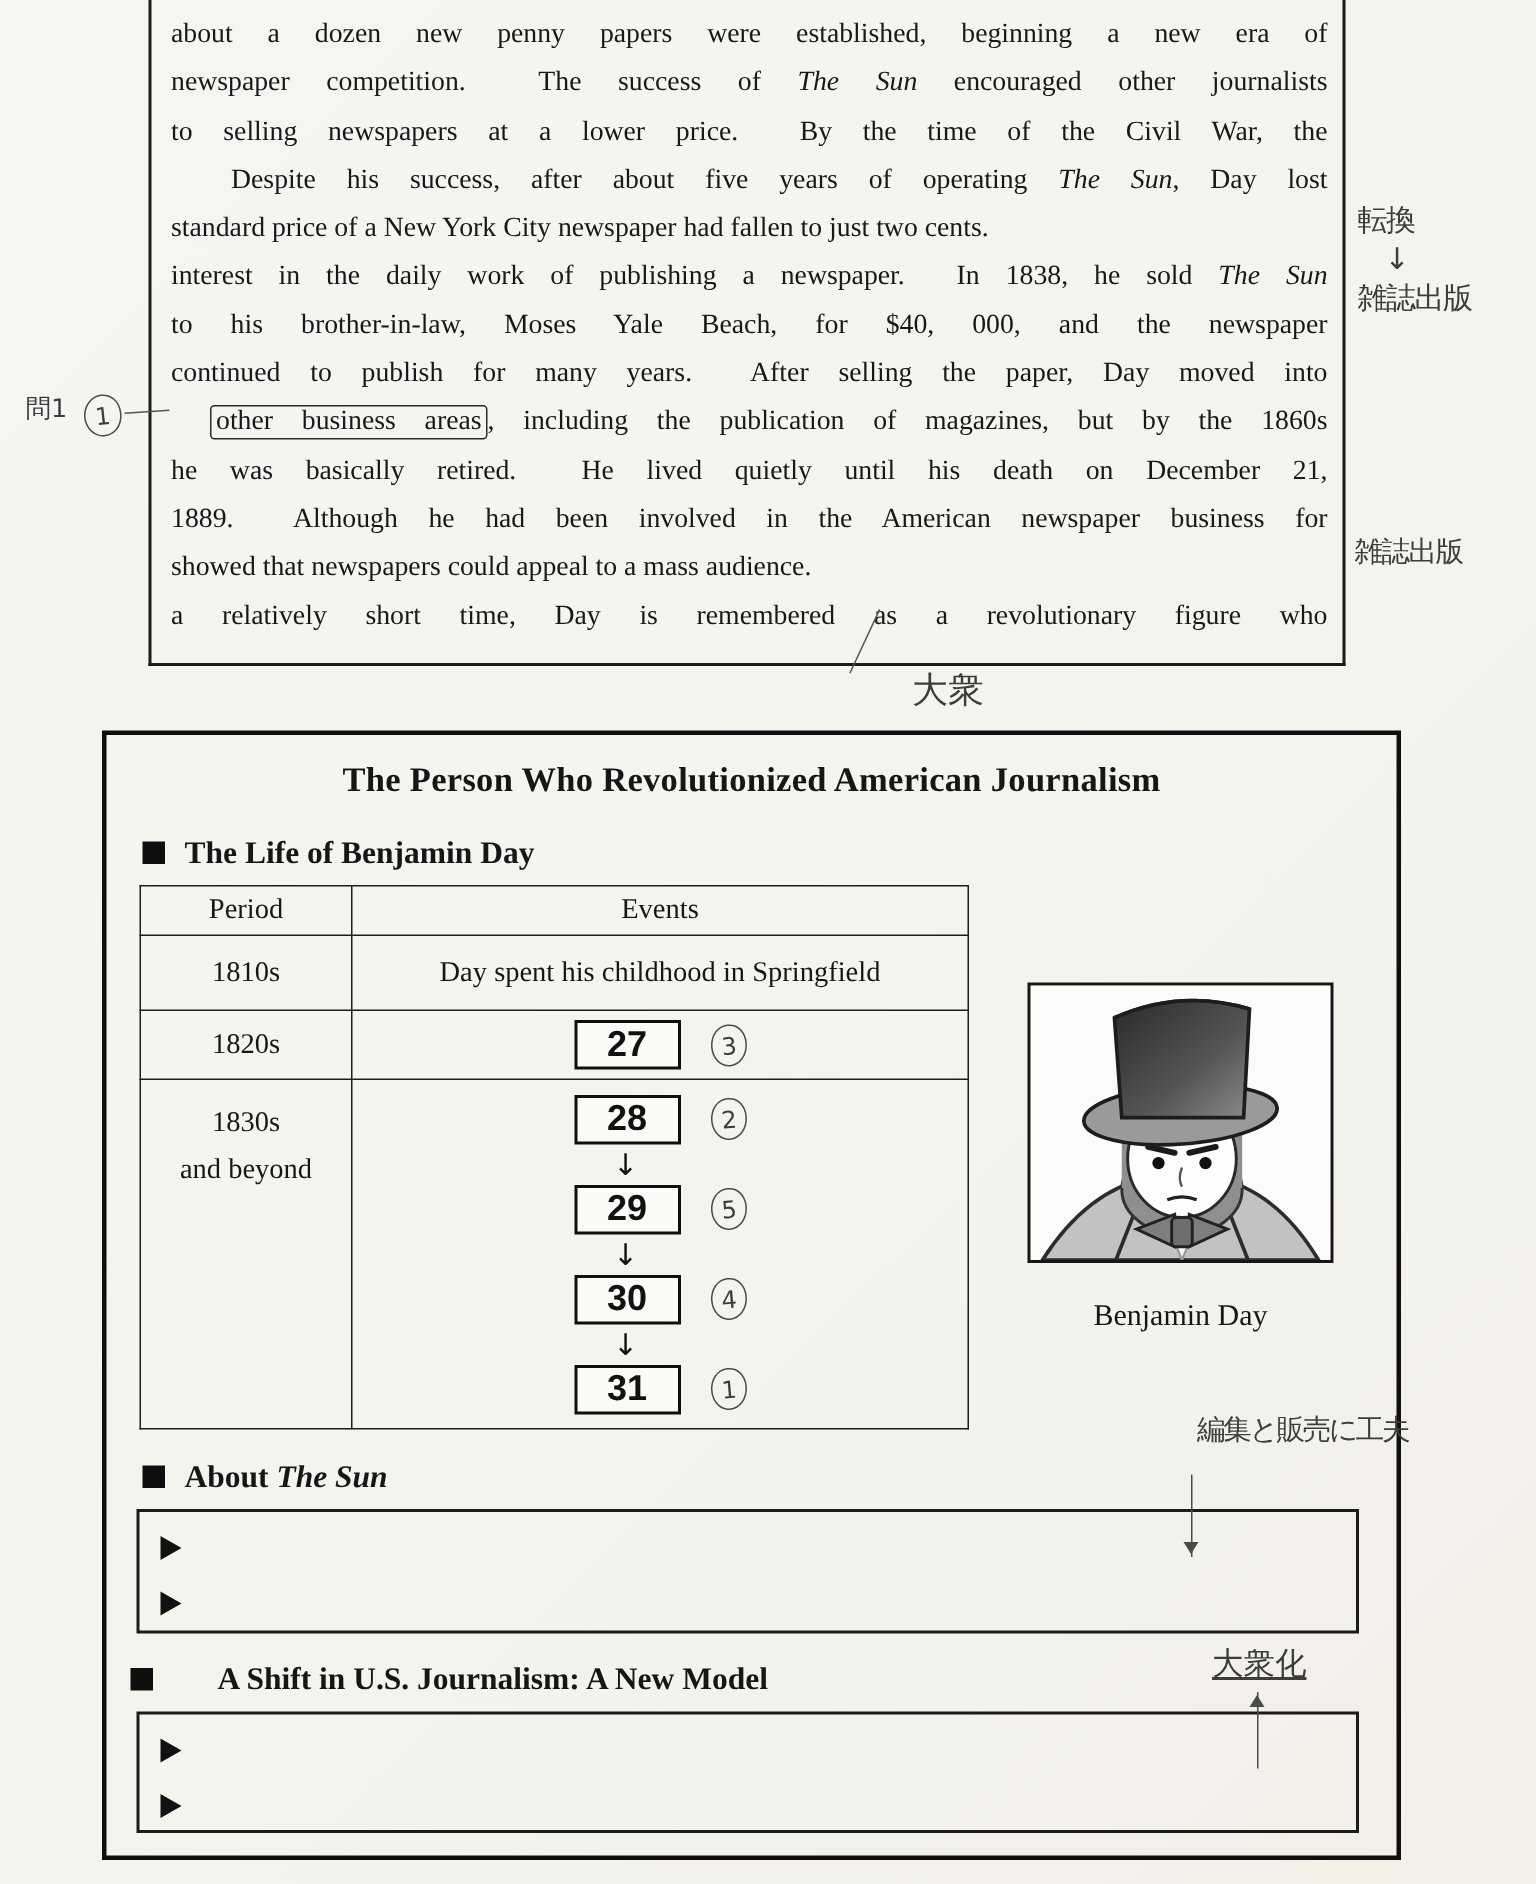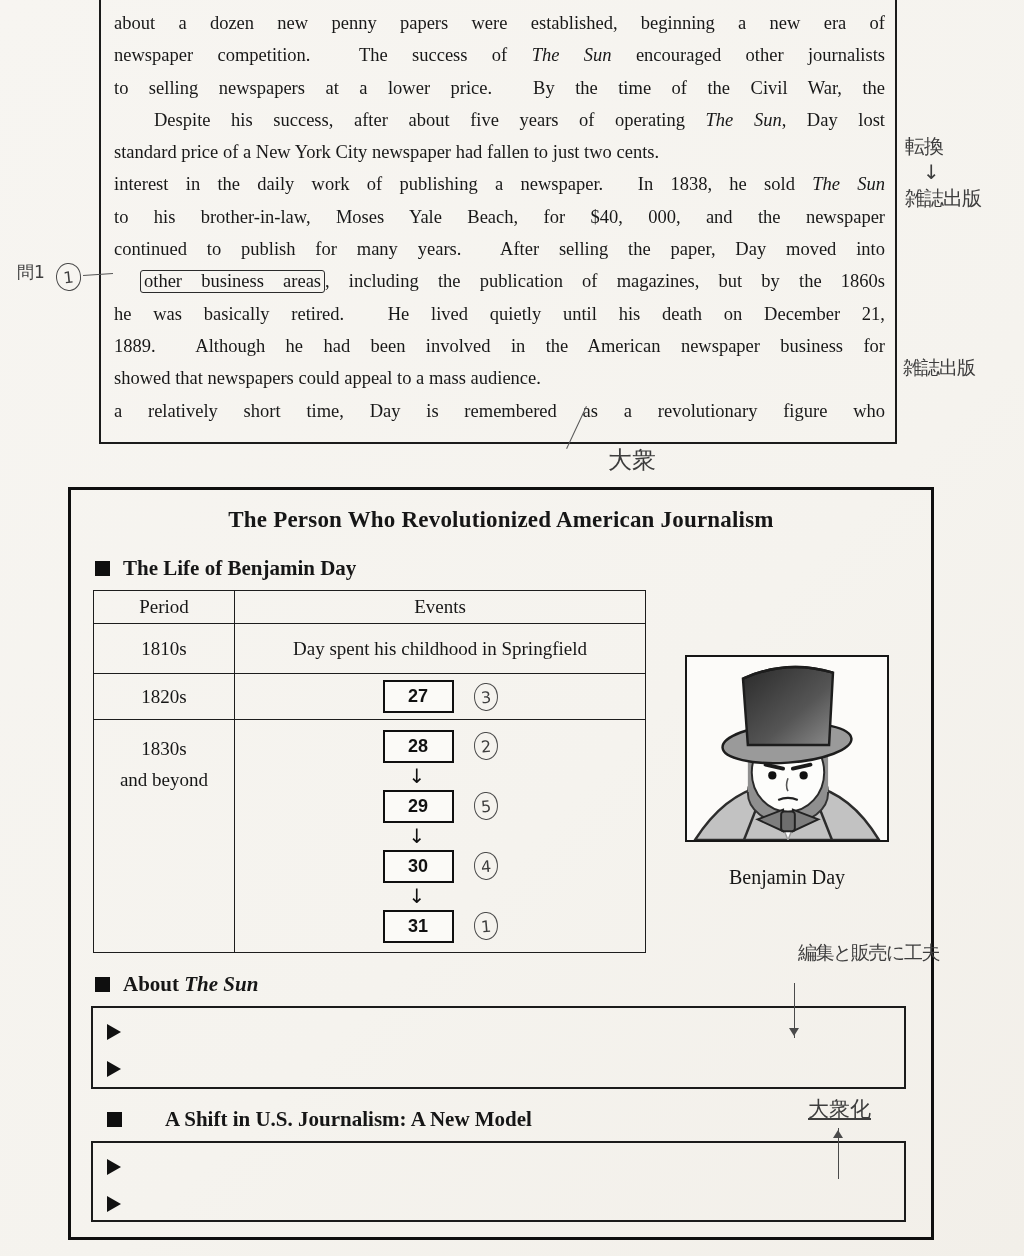--- a/index.html
+++ b/index.html
@@ -49,21 +49,21 @@
     border:3px solid #0f0f0f;
   }
   .ws-title { position:absolute; left:0; top:17px; width:100%; text-align:center;
     font-weight:bold; font-size:23px; letter-spacing:0.2px; }
   .sec-head { position:absolute; display:flex; align-items:center; gap:13px;
     font-weight:bold; font-size:21px; }
   .sq { width:15px; height:15px; background:#0f0f0f; flex:0 0 auto; }
 
   #sec-life { left:24px; top:66px;text-align:right; }
   #sec-about { left:24px; top:482px; }
-  #sec-shift { left:36px; top:617px;gap:43px; }
+  #sec-shift { left:16px; top:617px;gap:43px; }
 
   
   #life-table { position:absolute; left:22px; top:100px; border-collapse:collapse;padding-left:15px; }
   #life-table th, #life-table td {
     border:1.6px solid #1d1d1d; font-weight:normal; font-size:19px;
     text-align:center; vertical-align:middle; padding:0;
   }
   #life-table th { height:33px; }
   #life-table .col-period { width:141px; }
   #life-table .col-events { width:411px; }
@@ -74,21 +74,21 @@
   .period-multiline .pl { line-height:31px; }
   .period-multiline { padding-top:13px !important; }
 
   .flow { display:flex; flex-direction:column; align-items:center; justify-content:center; height:100%; padding:4px 0; }
   .flow-item { display:flex; align-items:center; justify-content:center; gap:20px; }
   .flow-arrow { font-family:"DejaVu Sans", sans-serif; font-size:20px; line-height:24px; height:25px; margin:1px 0; transform:translateX(-23px); color:#111; }
 
   .ansbox {
     width:71px; height:33px; border:2.5px solid #0f0f0f; background:#fbfaf7;
     display:inline-flex; align-items:center; justify-content:center;
-    font-family:"Liberation Sans", sans-serif; font-weight:bold; font-size:18px; color:#111;
+    font-family:"Liberation Sans", sans-serif; font-weight:bold; font-size:24px; color:#111;
   }
   .cmark {
     width:24px; height:28px; border:1.7px solid #4a4a4a; border-radius:50% 46% 52% 48%;
     display:inline-flex; align-items:center; justify-content:center;
     font-family:"DejaVu Sans", sans-serif; font-size:16px; color:#3d3d3d; transform:rotate(-5deg);
   }
 
   
   #portrait { position:absolute; left:614px; top:165px; width:204px; height:187px;
     border:2.5px solid #161616; background:#fcfbf9; overflow:hidden; }

